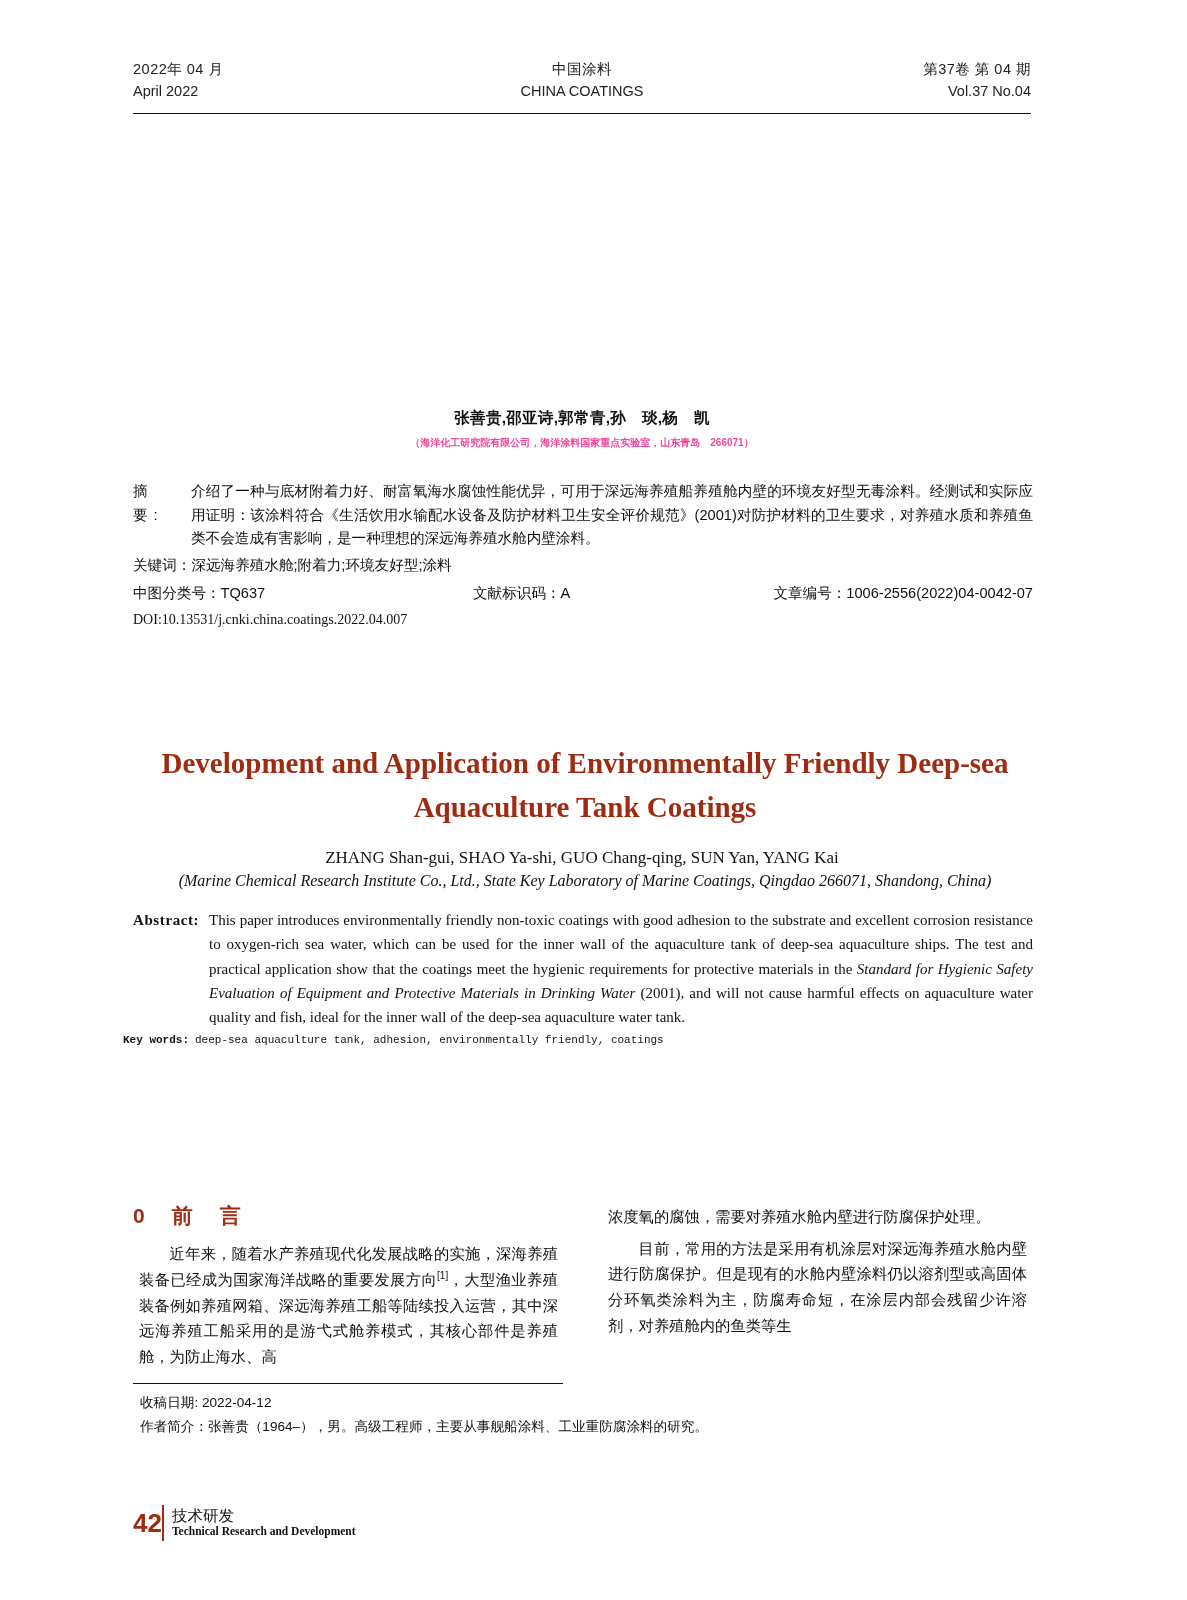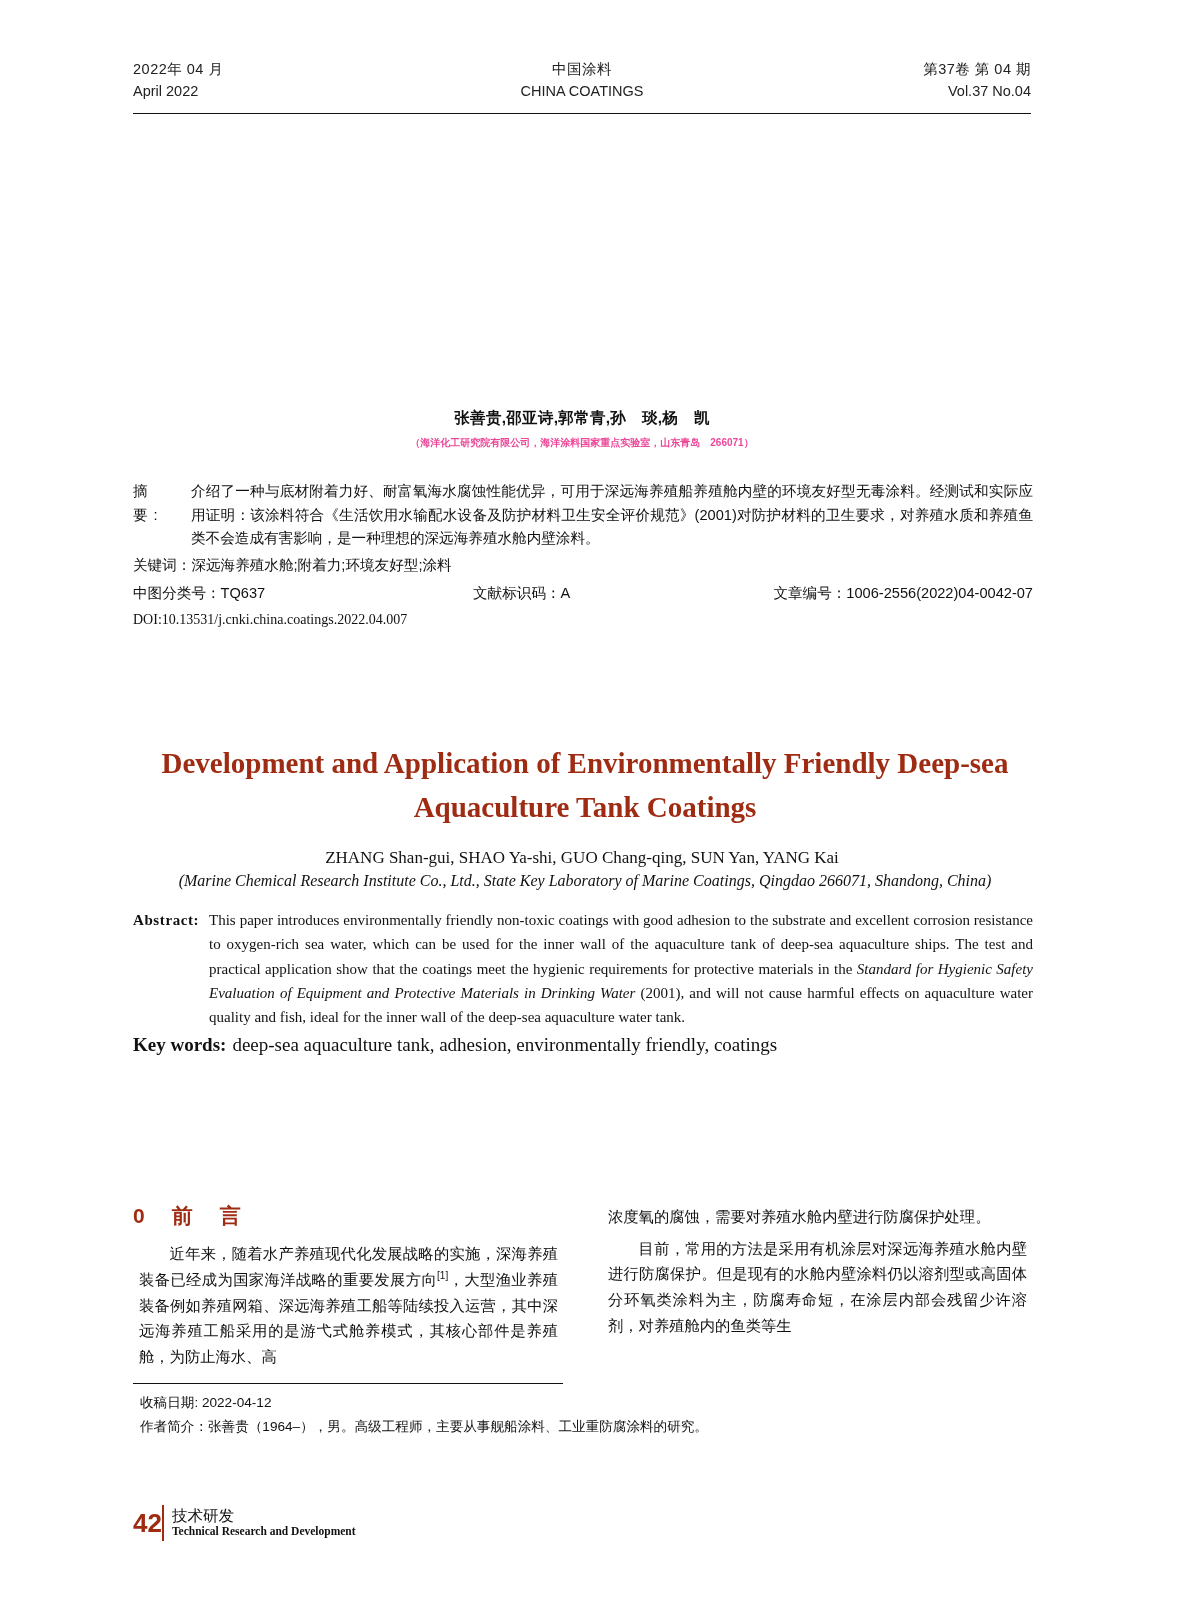--- a/index.html
+++ b/index.html
@@ -193,25 +193,25 @@
     font-weight: bold;
     letter-spacing: 0.6px;
   }
   .en-abs .body {
     margin-left: 76px;
     text-align: justify;
   }
   .en-abs .body i { font-style: italic; }
   .en-kw {
     position: absolute;
-    left: 133px;
+    left: 123px;
     top: 1034px;
     width: 900px;
-    font-family: Liberation Serif, serif;
-    font-size: 19px;
+    font-family: Liberation Mono, monospace;
+    font-size: 11px;
     color: #111;
   }
   .en-kw .lbl {
     font-weight: bold;
     margin-right: 6px;
   }
 
   
   .body-cols {
     position: absolute;

